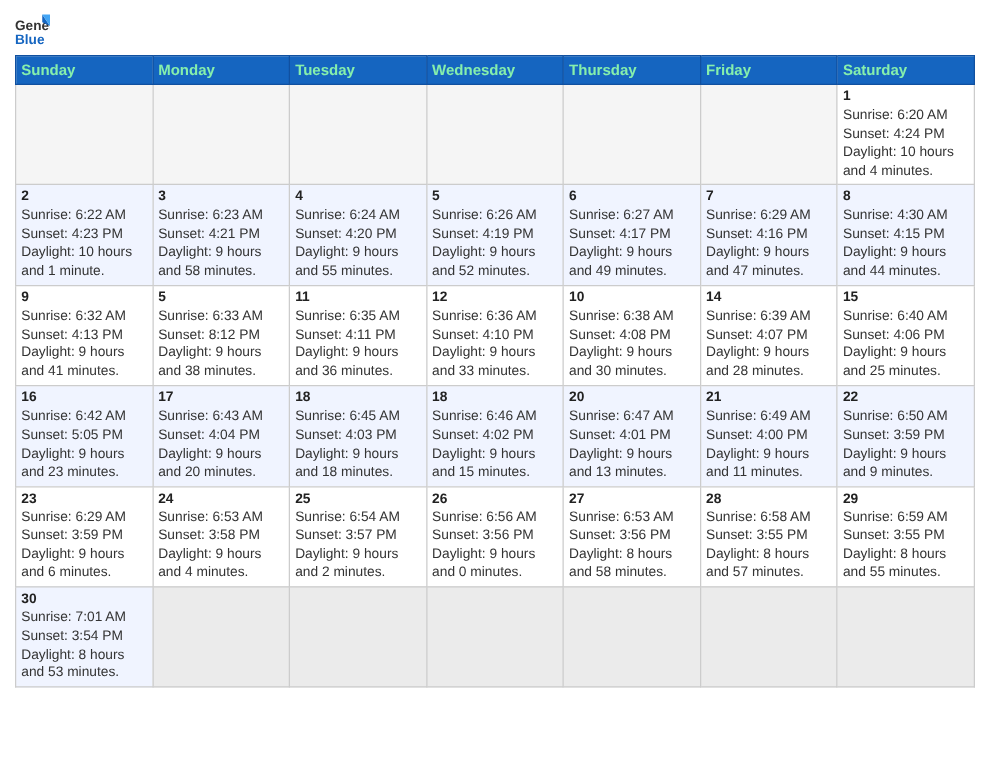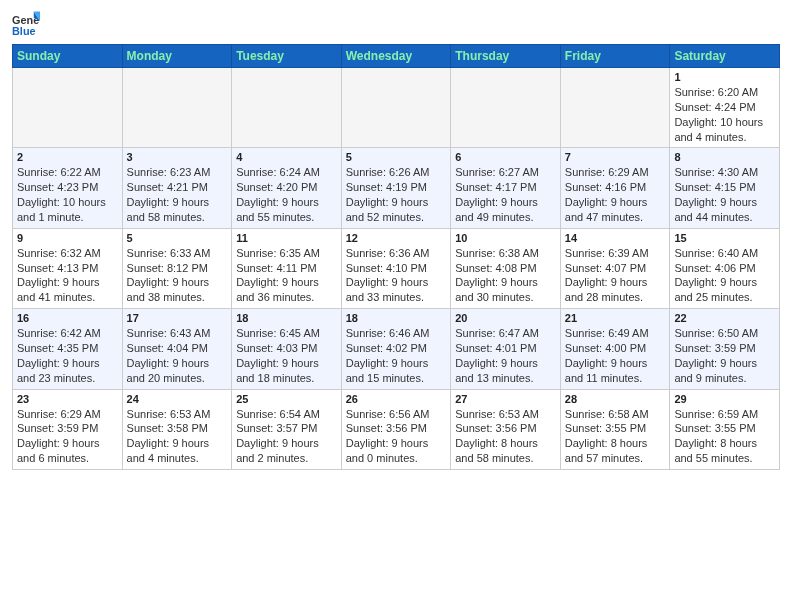--- a/index.html
+++ b/index.html
@@ -242,21 +242,21 @@
             <div class="day-info">Sunrise: 6:40 AM
 Sunset: 4:06 PM
 Daylight: 9 hours
 and 25 minutes.</div>
           </td>
         </tr>
         <tr class="alt-row">
           <td>
             <span class="day-num">16</span>
             <div class="day-info">Sunrise: 6:42 AM
-Sunset: 4:35 PM
+Sunset: 5:05 PM
 Daylight: 9 hours
 and 23 minutes.</div>
           </td>
           <td>
             <span class="day-num">17</span>
             <div class="day-info">Sunrise: 6:43 AM
 Sunset: 4:04 PM
 Daylight: 9 hours
 and 20 minutes.</div>
           </td>
@@ -340,15 +340,30 @@
 and 57 minutes.</div>
           </td>
           <td>
             <span class="day-num">29</span>
             <div class="day-info">Sunrise: 6:59 AM
 Sunset: 3:55 PM
 Daylight: 8 hours
 and 55 minutes.</div>
           </td>
         </tr>
+        <tr class="alt-row last-row">
+          <td>
+            <span class="day-num">30</span>
+            <div class="day-info">Sunrise: 7:01 AM
+Sunset: 3:54 PM
+Daylight: 8 hours
+and 53 minutes.</div>
+          </td>
+          <td class="empty"></td>
+          <td class="empty"></td>
+          <td class="empty"></td>
+          <td class="empty"></td>
+          <td class="empty"></td>
+          <td class="empty"></td>
+        </tr>
       </tbody>
   </table>
 </div>
 
 </body></html>

